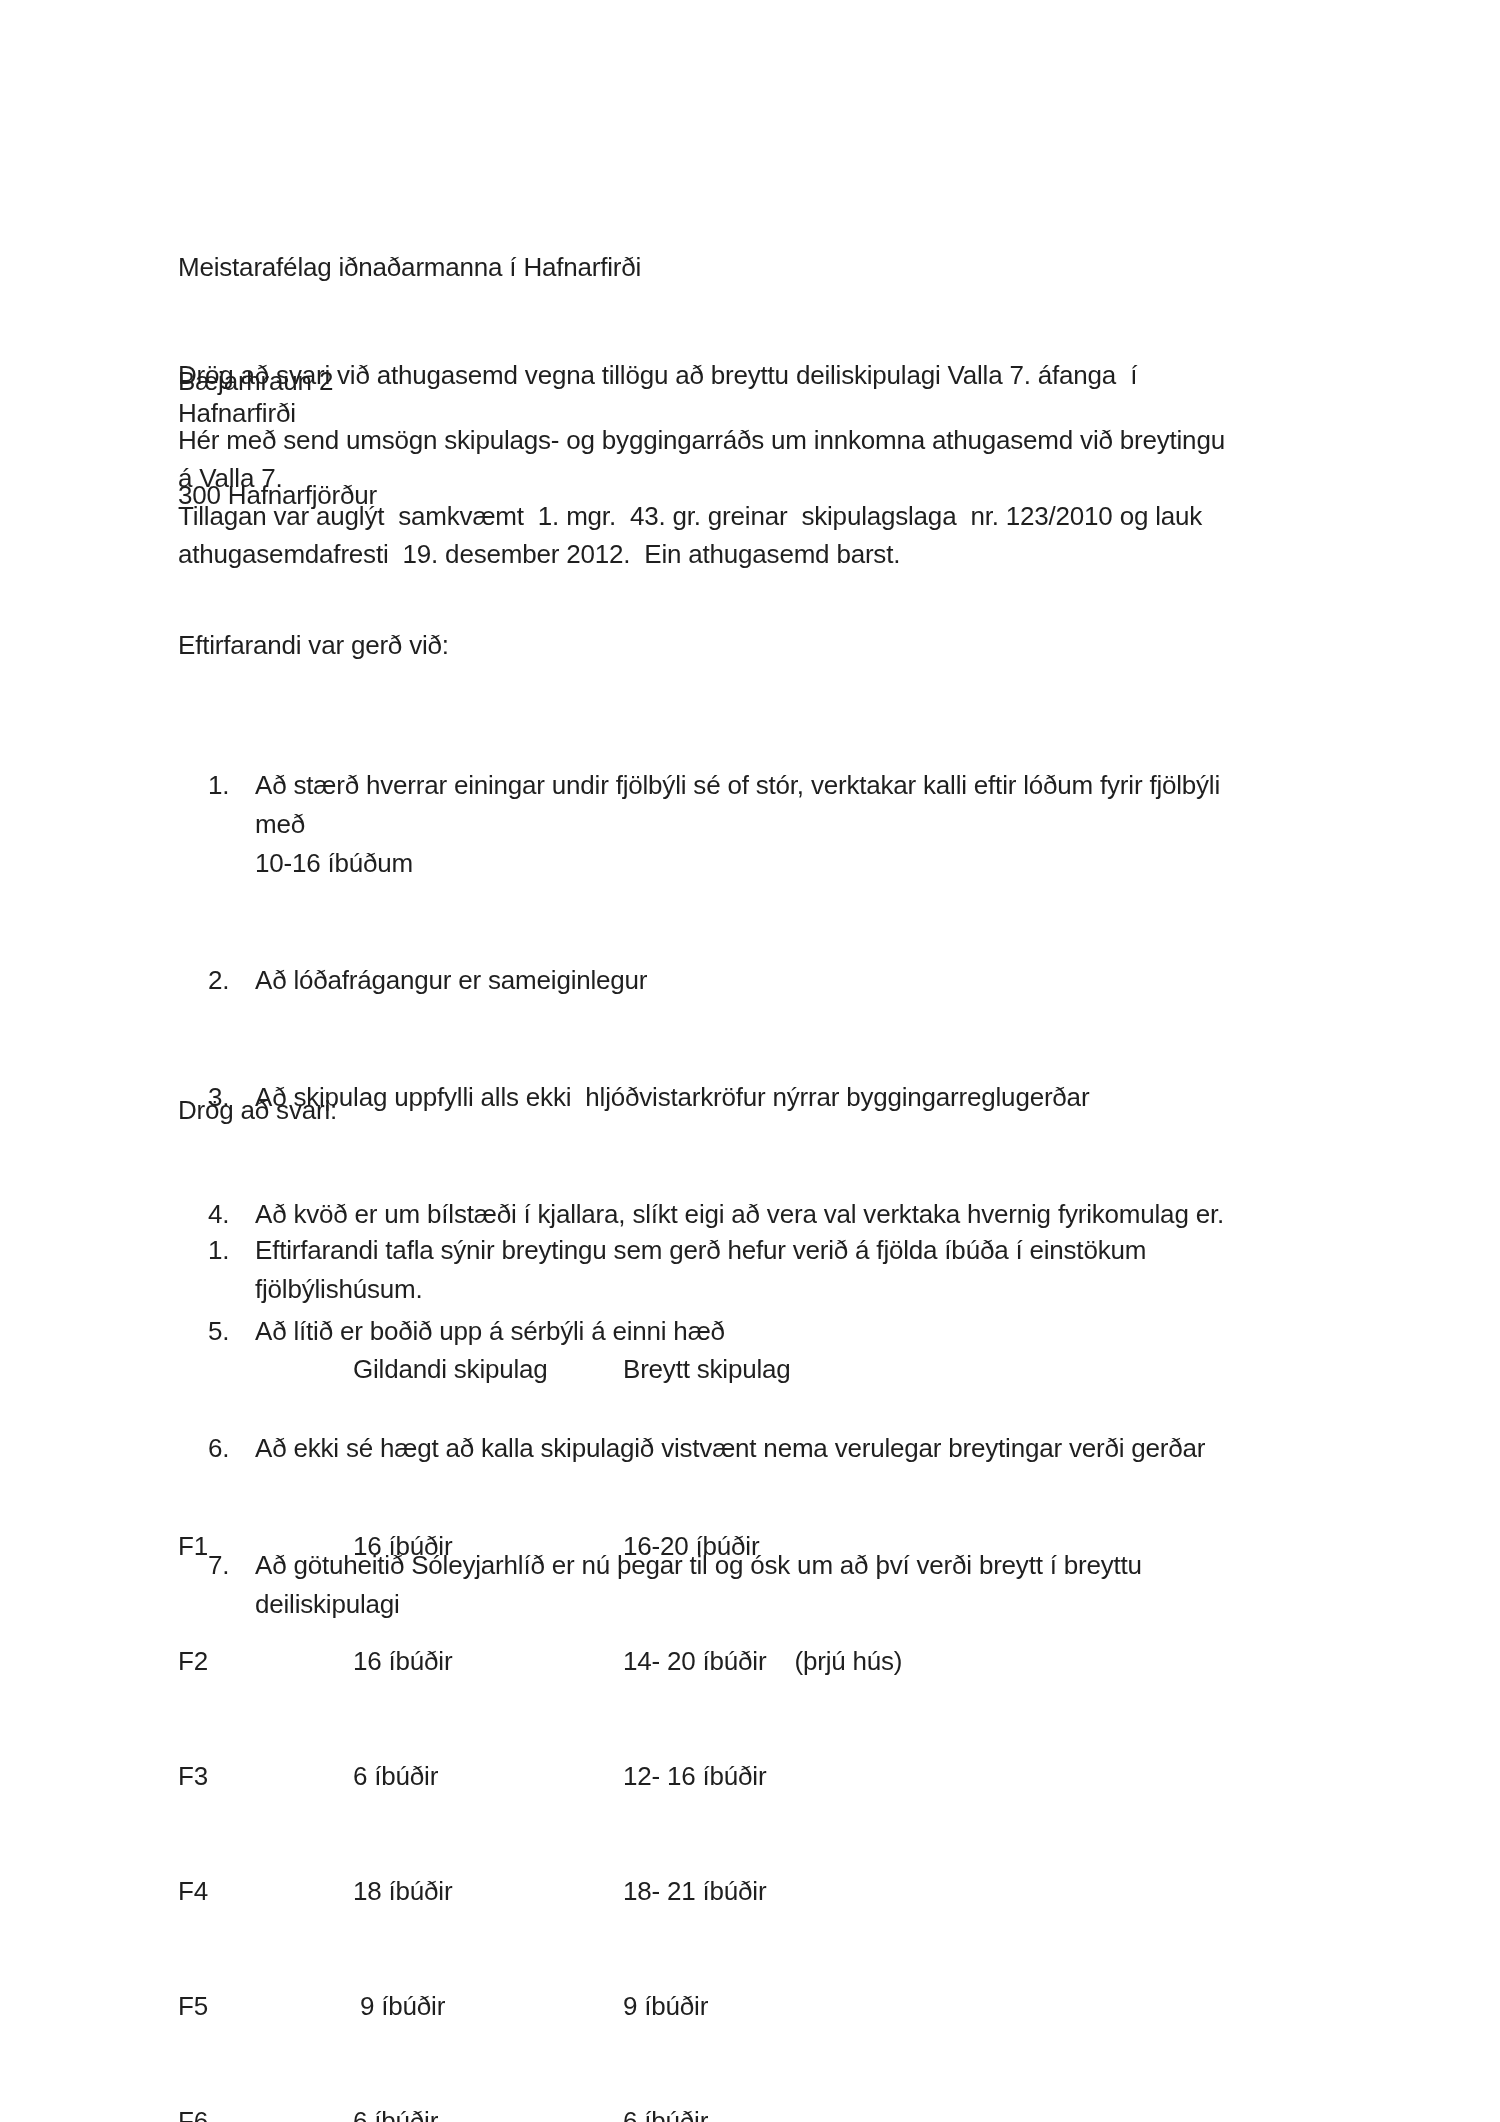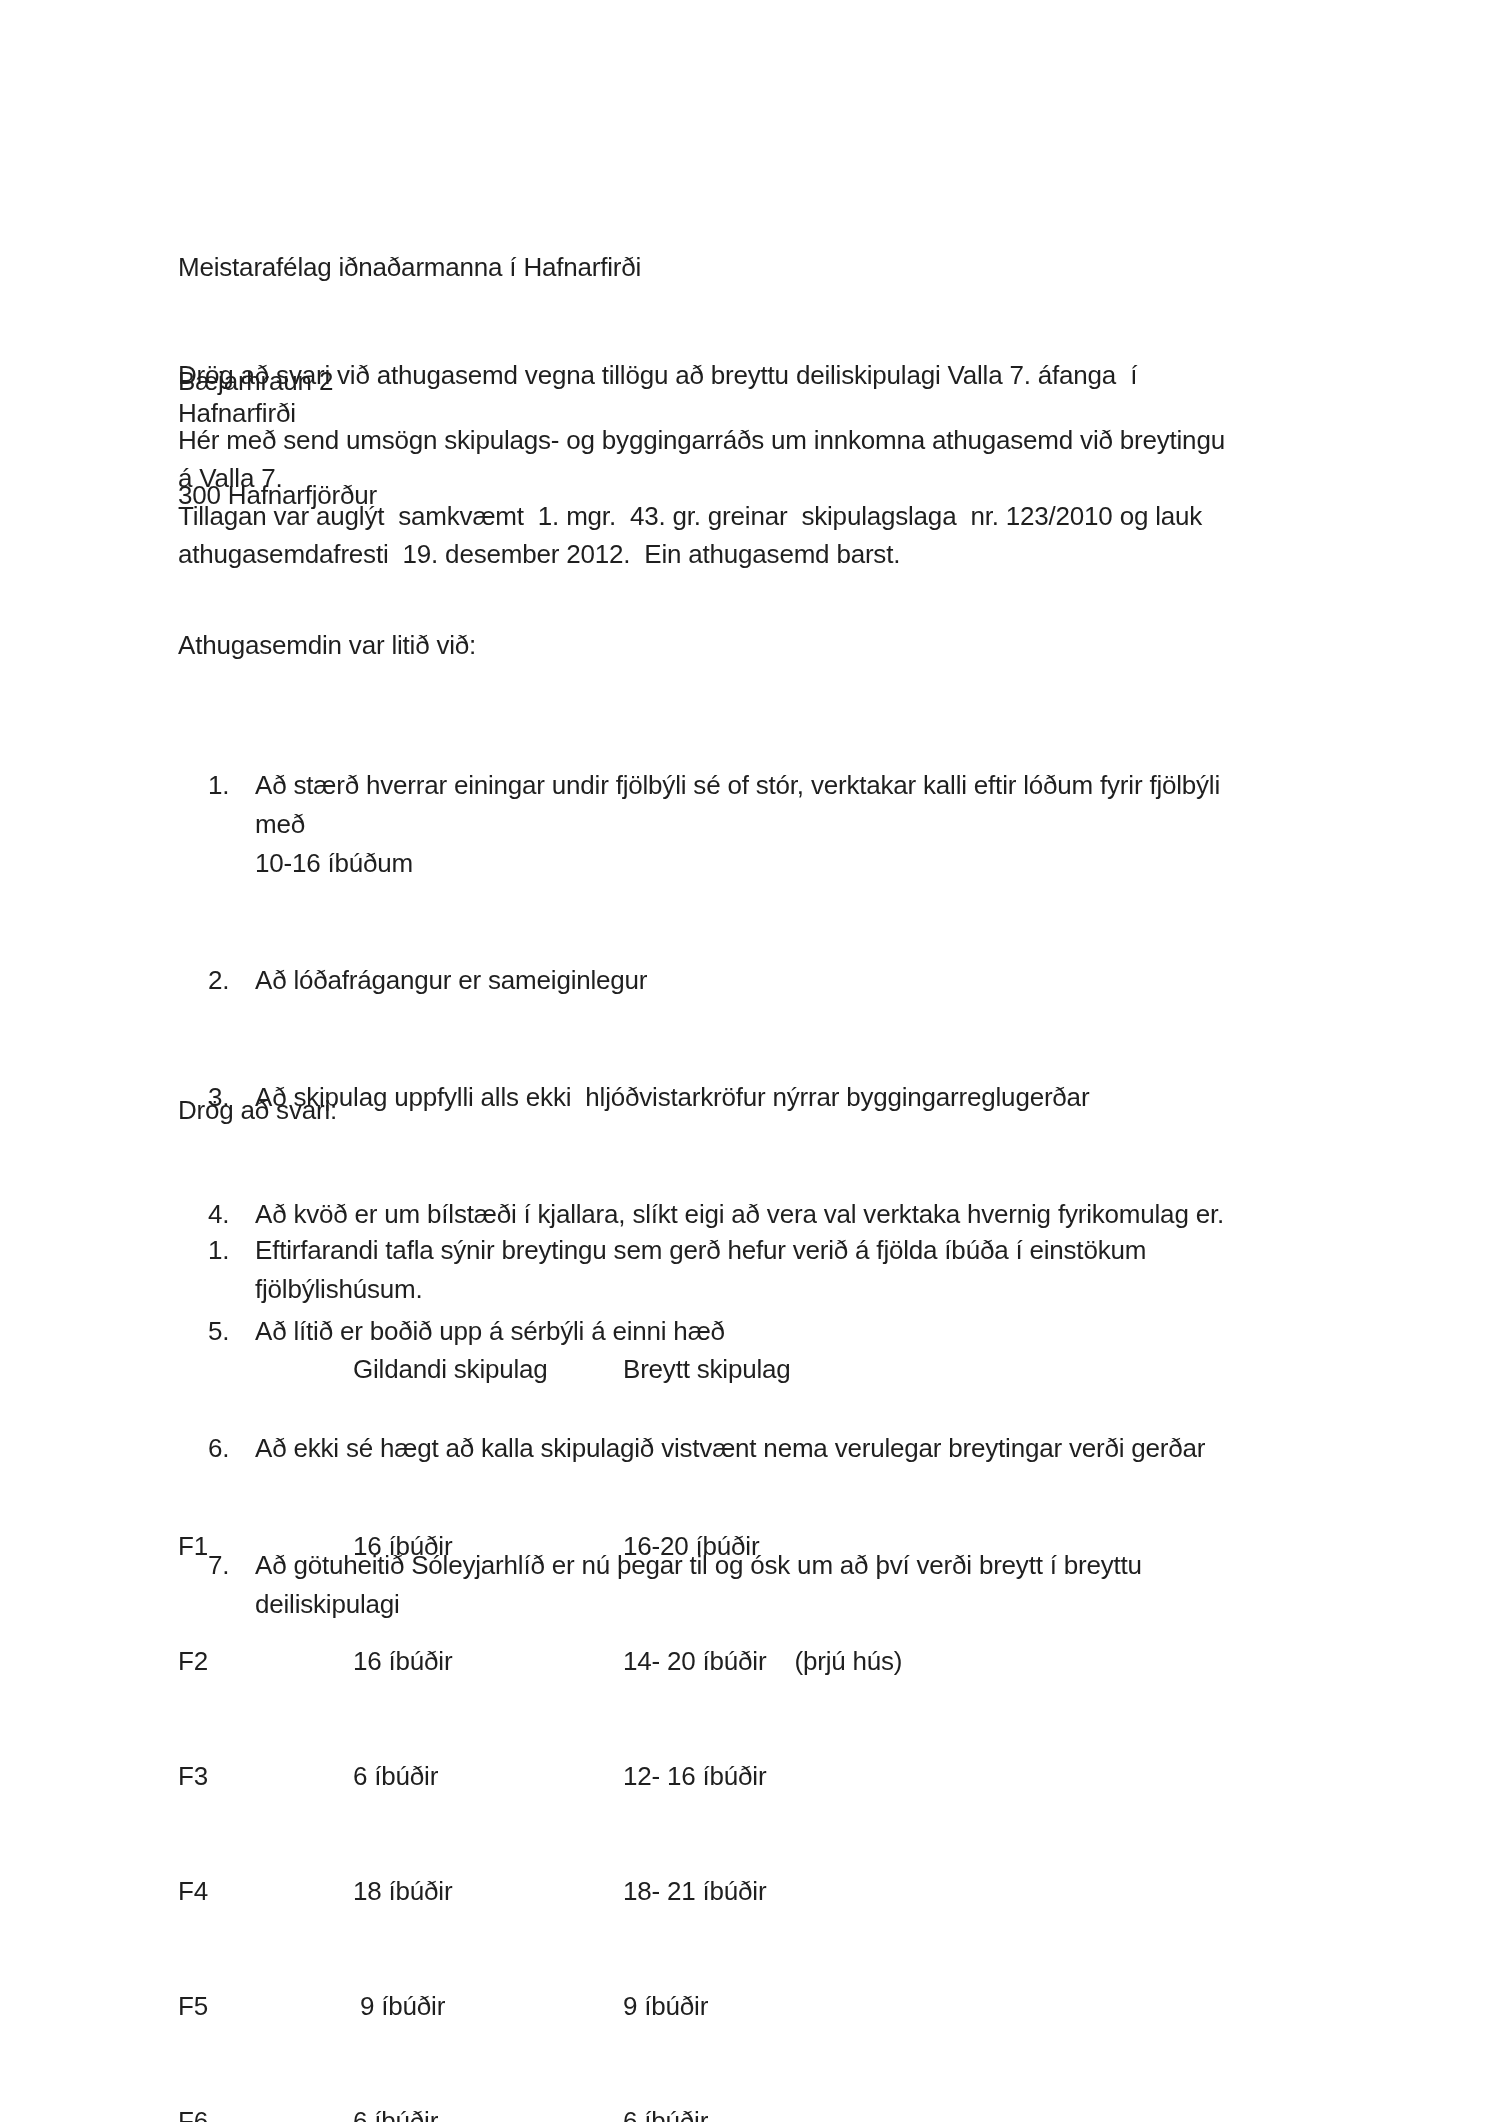--- a/index.html
+++ b/index.html
@@ -54,21 +54,21 @@
     <div>Bæjarhraun 2</div>
     <div>300 Hafnarfjörður</div>
   </div>
 
   <div class="abs bold" style="top:356px">Drög að svari við athugasemd vegna tillögu að breyttu deiliskipulagi Valla 7. áfanga  í Hafnarfirði</div>
 
   <div class="abs" style="top:421px">Hér með send umsögn skipulags- og byggingarráðs um innkomna athugasemd við breytingu á Valla 7.
 Tillagan var auglýt  samkvæmt  1. mgr.  43. gr. greinar  skipulagslaga  nr. 123/2010 og lauk
 athugasemdafresti  19. desember 2012.  Ein athugasemd barst.</div>
 
-  <div class="abs bold" style="top:626px">Athugasemdin var litið við:</div>
+  <div class="abs bold" style="top:626px">Eftirfarandi var gerð við:</div>
 
   <div class="abs nlist" style="top:688px">
     <div class="li">
       <span class="num">1.</span>
       <span class="txt">Að stærð hverrar einingar undir fjölbýli sé of stór, verktakar kalli eftir lóðum fyrir fjölbýli með
 10-16 íbúðum</span>
     </div>
     <div class="li">
       <span class="num">2.</span>
       <span class="txt">Að lóðafrágangur er sameiginlegur</span>

